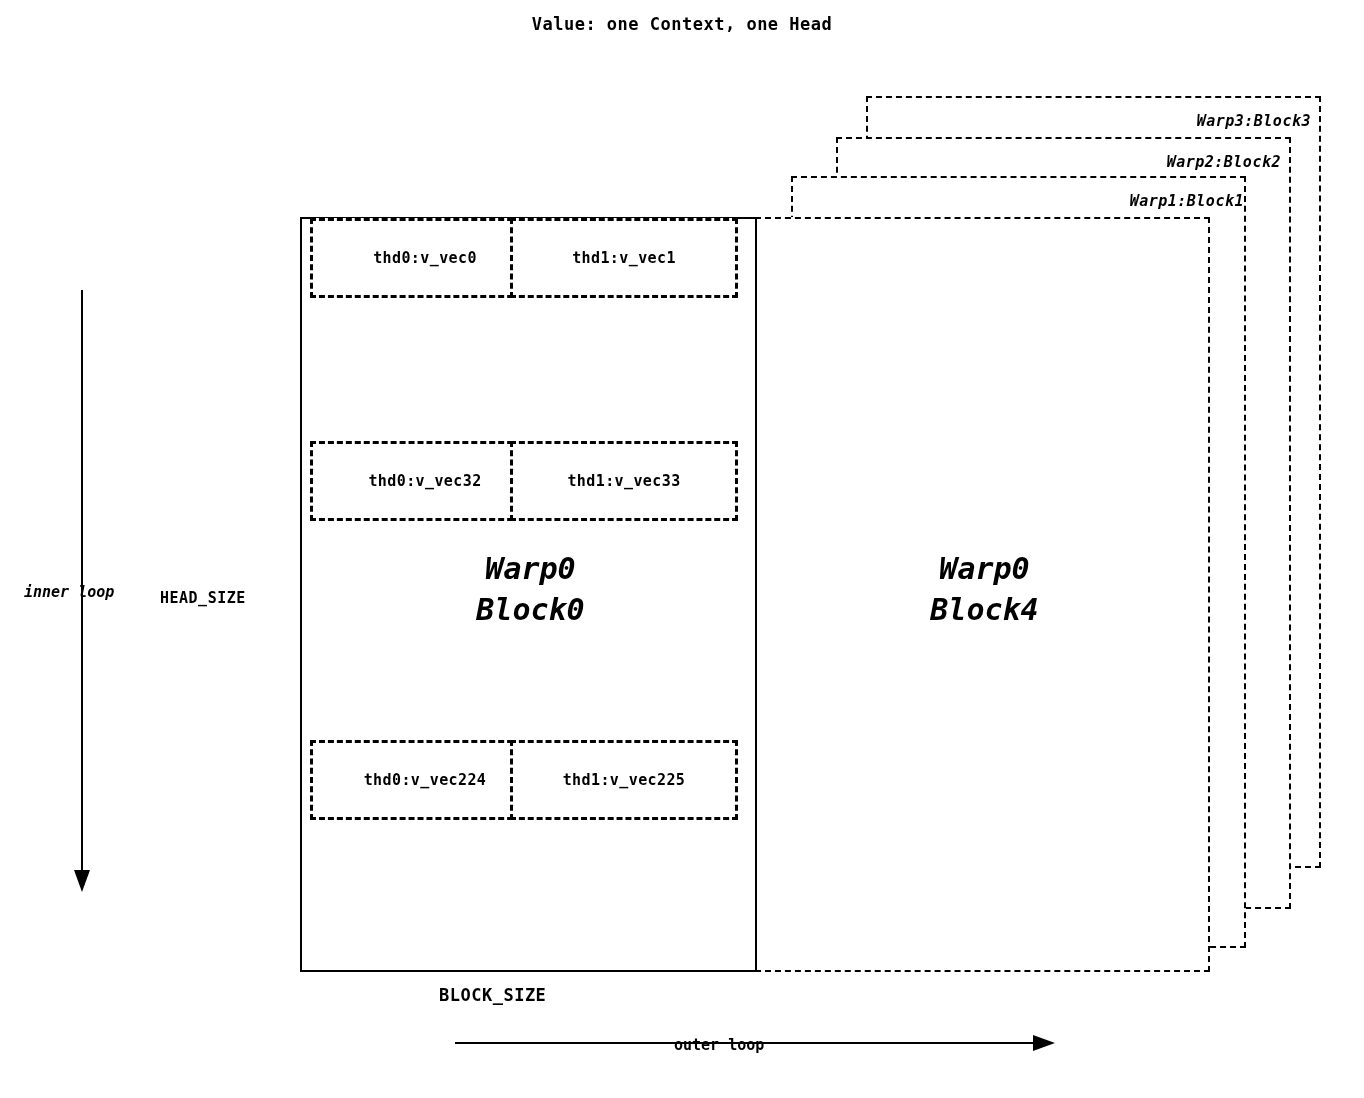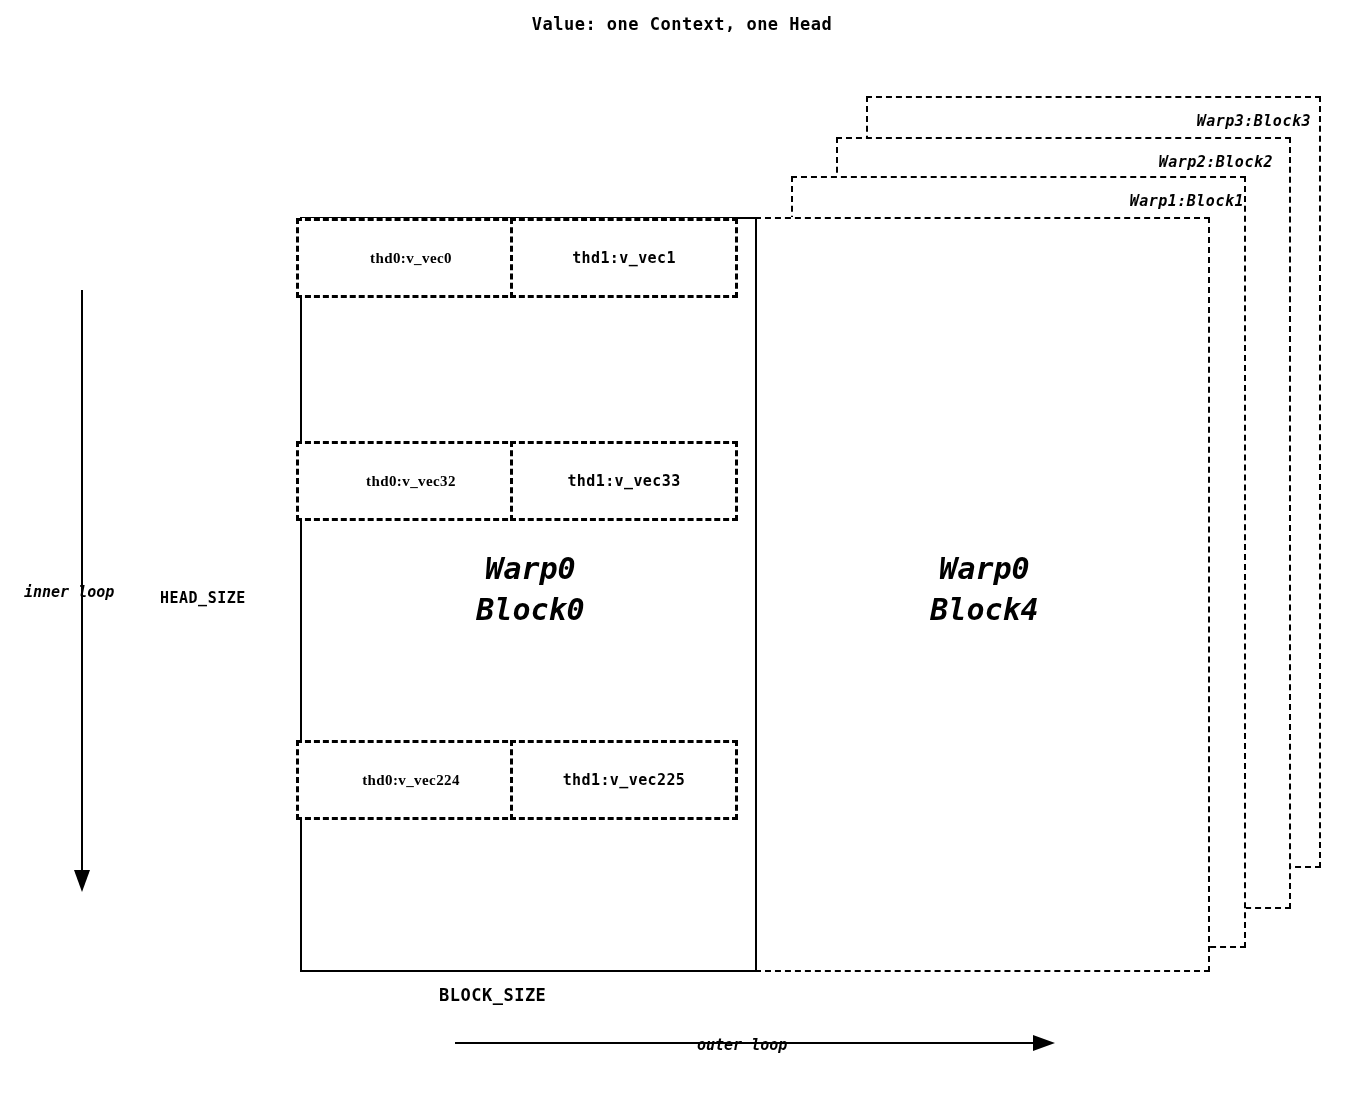--- a/index.html
+++ b/index.html
@@ -43,21 +43,21 @@
     letter-spacing: 0.5px;
     white-space: nowrap;
     font-style: italic;
   }
 
   
   #block3 { left: 866px; top: 96px;  width: 455px; height: 772px; }
   #label3 { right: 8px; top: 14px; }
   
   #block2 { left: 836px; top: 137px; width: 455px; height: 772px; }
-  #label2 { right: 16px; top: 14px; }
+  #label2 { right: 8px; top: 14px; }
   
   #block1 { left: 791px; top: 176px; width: 455px; height: 772px; }
   #label1 { right: 0; top: 14px; }
 
   
   #block4 {
     position: absolute;
     left: 755px; top: 217px; width: 455px; height: 755px;
     border: 2px dashed #000;
     box-sizing: border-box;
@@ -101,21 +101,21 @@
     border: 3px dashed #000;
     box-sizing: border-box;
     display: flex;
     align-items: center;
     justify-content: center;
     font-size: 15px;
     font-weight: bold;
     background: #ffffff;
     letter-spacing: 0.4px;
   }
-  .row-left  { left: 296px;  width: 230px; font-family: Liberation Serif, serif; }
+  .row-left  { left: 310px;  width: 230px; }
   .row-right { left: 510px;  width: 228px; }
   .row0 { top: 218px; height: 80px; }
   .row1 { top: 441px; height: 80px; }
   .row2 { top: 740px; height: 80px; }
 
   
   #inner-loop-label {
     position: absolute;
     left: 24px; top: 583px;
     font-size: 15px;
@@ -131,23 +131,22 @@
   }
   #block-size-label {
     position: absolute;
     left: 439px; top: 985px;
     font-size: 17px;
     font-weight: bold;
     letter-spacing: 0.5px;
   }
   #outer-loop-label {
     position: absolute;
-    left: 697px; top: 1036px;
-    font-size: 15px;
-    font-style: italic;
+    left: 674px; top: 1036px;
+    font-size: 15px;
     font-weight: bold;
   }
 
   
   #varrow {
     position: absolute;
     left: 72px; top: 290px;
     width: 20px; height: 605px;
   }
   #varrow .shaft {

